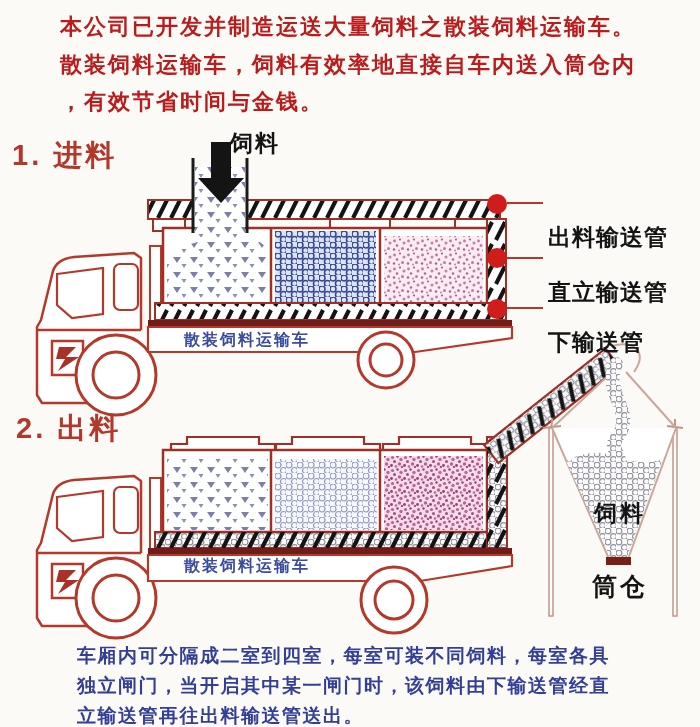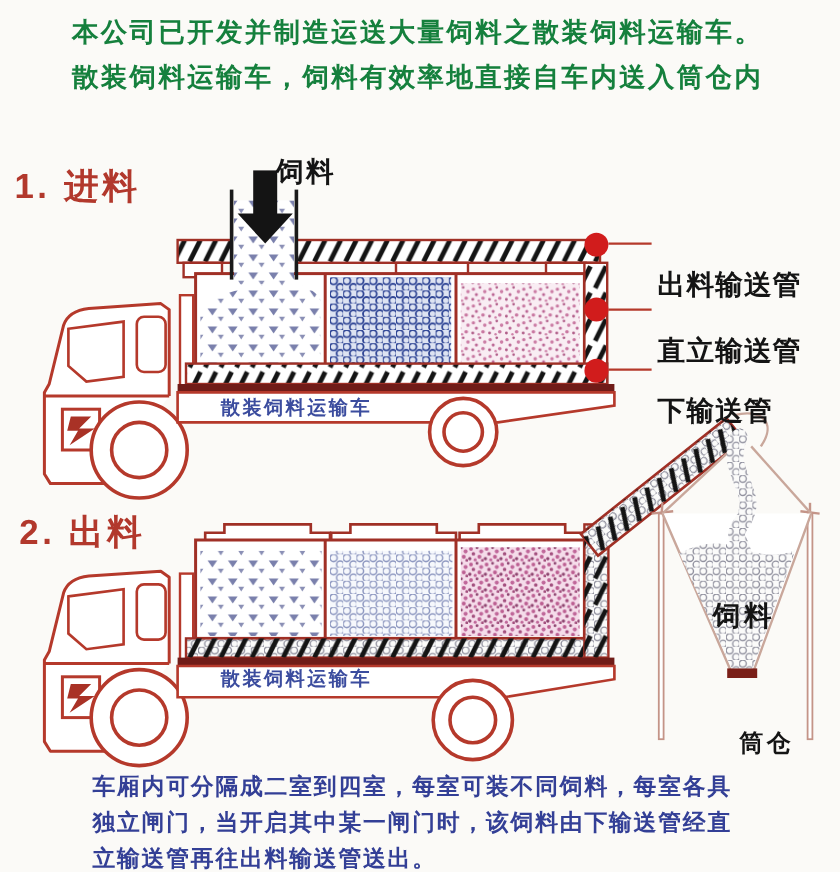--- a/index.html
+++ b/index.html
@@ -3,21 +3,21 @@
 <meta charset="utf-8">
 <style>
   html,body{margin:0;padding:0;background:#e8e8e8;}
   .page{
     position:relative;width:700px;height:727px;margin:0 auto;
     background:#fbfaf7;overflow:hidden;
     font-family:"Liberation Sans","DejaVu Sans",sans-serif;
   }
   .abs{position:absolute;}
   .txt{font-weight:bold;white-space:nowrap;}
-  .header-line{font-size:22px;letter-spacing:2px;color:#15803d;}
+  .header-line{font-size:22px;letter-spacing:2px;color:#b91c1c;}
   .sec-title{font-size:29px;letter-spacing:3px;color:#b2382c;}
   .black-label{font-size:23px;letter-spacing:2px;color:#141414;}
   .pipe-label{font-size:23px;letter-spacing:1px;color:#141414;margin-top:32px;}
   .blue-label{font-size:16px;letter-spacing:2px;color:#3b4c9e;}
   .silo-label{font-size:23px;letter-spacing:3px;color:#141414;}
   .footer-line{font-size:19px;letter-spacing:1.5px;color:#333f96;}
   svg{position:absolute;left:0;top:0;}
 </style>
 </head>
 <body>
@@ -186,33 +186,34 @@
       <path d="M552,428 L609,559 L628,559 L676,428" fill="#ffffff" stroke="#c9a79b" stroke-width="2"></path>
       <path d="M566,461 Q593,447 618,457 Q646,467 663,458 L627,557 L610,557 Z" fill="url(#grayHive)"></path>
       <path d="M612,346 C634,340 648,352 634,372" fill="none" stroke="#c9a79b" stroke-width="2"></path>
       <path d="M616,364 C602,394 636,410 618,436 C606,452 624,450 617,468" fill="none" stroke="url(#grayHive)" stroke-width="14" stroke-linecap="round"></path>
       <rect x="606" y="557" width="25" height="8" fill="#7a1f18"></rect>
     </g>
   </svg>
 
   <div class="abs txt header-line" style="left:60px;top:12px;">本公司已开发并制造运送大量饲料之散装饲料运输车。</div>
   <div class="abs txt header-line" style="left:60px;top:50px;">散装饲料运输车，饲料有效率地直接自车内送入筒仓内</div>
+  <div class="abs txt header-line" style="left:60px;top:87px;">，有效节省时间与金钱。</div>
 
   <div class="abs txt sec-title" style="left:12px;top:136px;">1. 进料</div>
   <div class="abs txt black-label" style="left:230px;top:128px;">饲料</div>
 
   <div class="abs txt pipe-label" style="left:548px;top:190px;">出料输送管</div>
   <div class="abs txt pipe-label" style="left:548px;top:245px;">直立输送管</div>
   <div class="abs txt pipe-label" style="left:548px;top:295px;">下输送管</div>
 
   <div class="abs txt blue-label" style="left:184px;top:330px;">散装饲料运输车</div>
 
-  <div class="abs txt sec-title" style="left:16px;top:424px;">2. 出料</div>
+  <div class="abs txt sec-title" style="left:16px;top:409px;">2. 出料</div>
   <div class="abs txt blue-label" style="left:184px;top:556px;">散装饲料运输车</div>
 
   <div class="abs txt silo-label" style="left:594px;top:498px;">饲料</div>
-  <div class="abs txt silo-label" style="left:616px;top:570px;font-size:20px;margin-top:36px;">筒仓</div>
+  <div class="abs txt silo-label" style="left:592px;top:570px;font-size:25px;">筒仓</div>
 
   <div class="abs txt footer-line" style="left:77px;top:643px;">车厢内可分隔成二室到四室，每室可装不同饲料，每室各具</div>
   <div class="abs txt footer-line" style="left:77px;top:673px;">独立闸门，当开启其中某一闸门时，该饲料由下输送管经直</div>
   <div class="abs txt footer-line" style="left:77px;top:703px;">立输送管再往出料输送管送出。</div>
 
 </div>
 
 </body></html>

